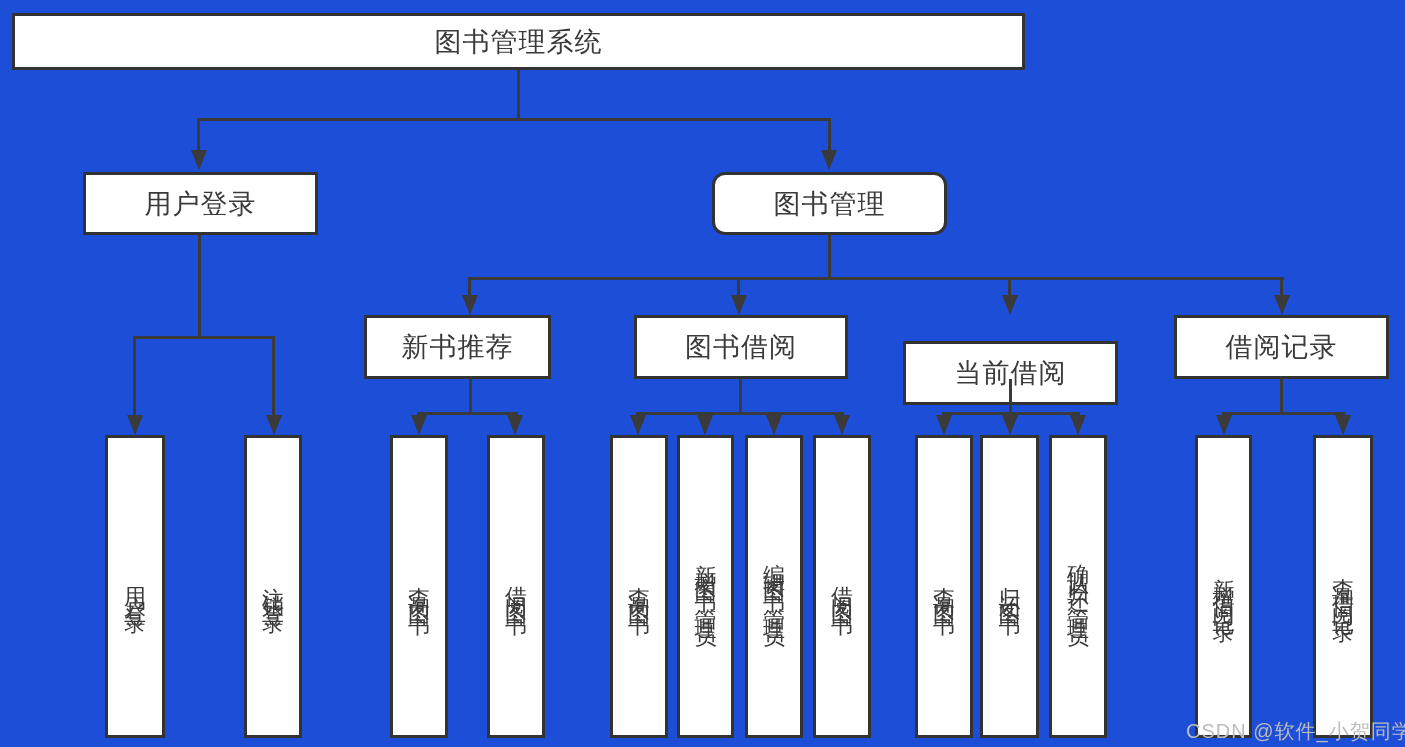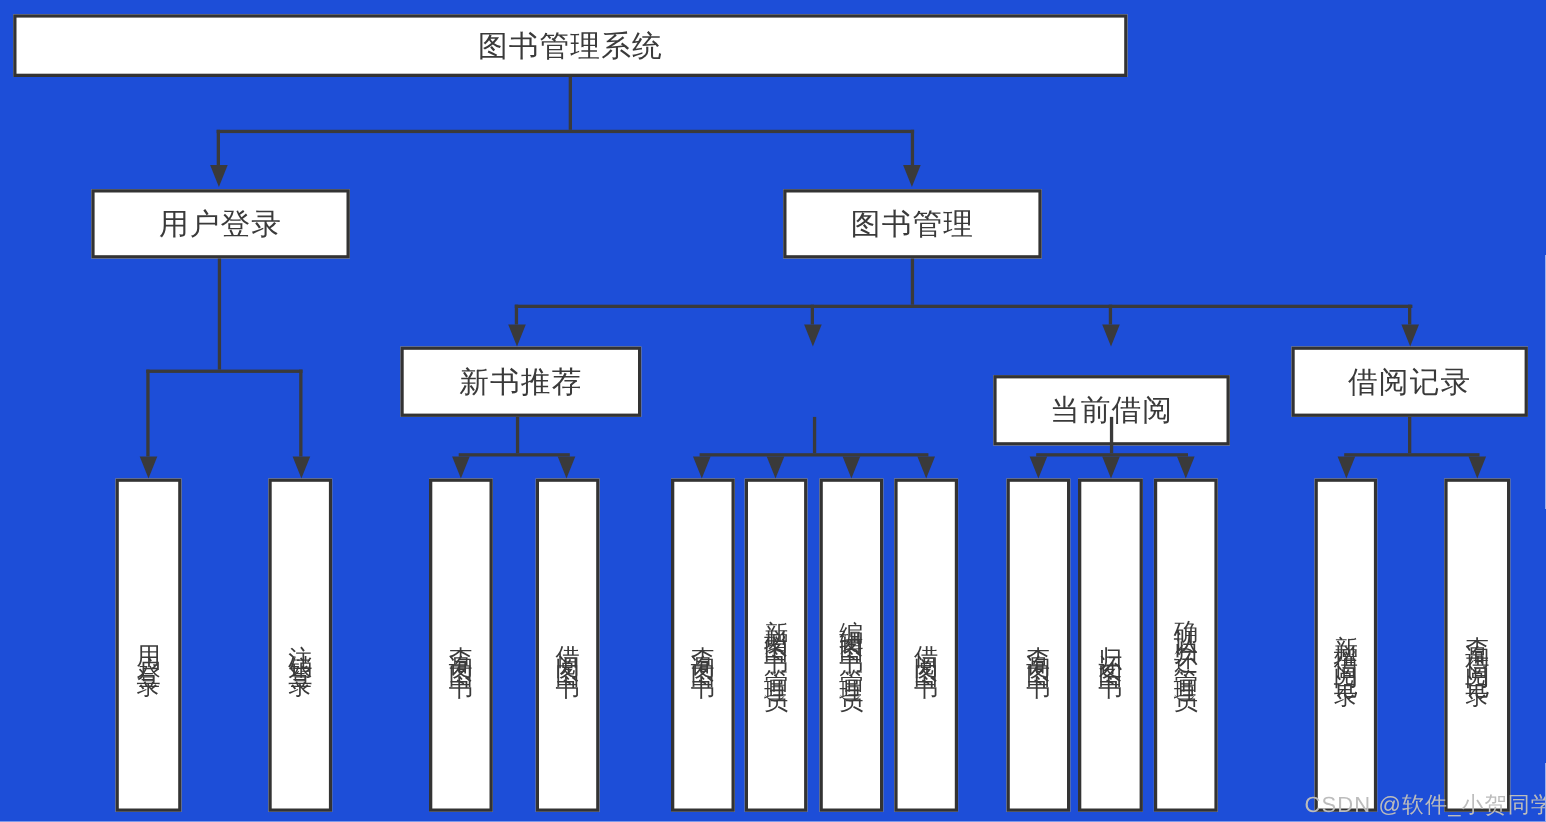--- a/index.html
+++ b/index.html
@@ -44,22 +44,22 @@
     top: 718px;
     font-size: 20px;
     color: #bcbcbc;
     letter-spacing: 1px;
     white-space: nowrap;
   }
 
   
   .n-root   { left: 12px;   top: 13px;  width: 1013px; height: 57px; }
   .n-l2a    { left: 83px;   top: 172px; width: 235px;  height: 63px; }
-  .n-l2b    { left: 712px;  top: 172px; width: 235px;  height: 63px; }
-  .n-l3a    { left: 364px;  top: 315px; width: 219px;  height: 64px; }
+  .n-l2b    { left: 712px;  top: 172px; width: 235px;  height: 63px; border-radius: 13px; }
+  .n-l3a    { left: 364px;  top: 315px; width: 187px;  height: 64px; }
   .n-l3b    { left: 634px;  top: 315px; width: 214px;  height: 64px; }
   .n-l3c    { left: 903px;  top: 315px; width: 215px;  height: 64px; margin-top: 26px; }
   .n-l3d    { left: 1174px; top: 315px; width: 215px;  height: 64px; }
   .leaf     { top: 435px; height: 303px; }
   .n-f1  { left: 105px;  width: 60px; }
   .n-f2  { left: 244px;  width: 58px; }
   .n-f3  { left: 390px;  width: 58px; }
   .n-f4  { left: 487px;  width: 58px; }
   .n-f5  { left: 610px;  width: 58px; }
   .n-f6  { left: 677px;  width: 57px; }
@@ -82,20 +82,23 @@
 
   <div class="box h n-l2a">
     <span>用户登录</span>
   </div>
   <div class="box h n-l2b">
     <span>图书管理</span>
   </div>
 
   <div class="box h n-l3a">
     <span>新书推荐</span>
+  </div>
+  <div class="box h n-l3b">
+    <span>图书借阅</span>
   </div>
   <div class="box h n-l3c">
     <span>当前借阅</span>
   </div>
   <div class="box h n-l3d">
     <span>借阅记录</span>
   </div>
 
   <div class="box v leaf n-f1">
     <span class="vlabel">用户登录</span>

